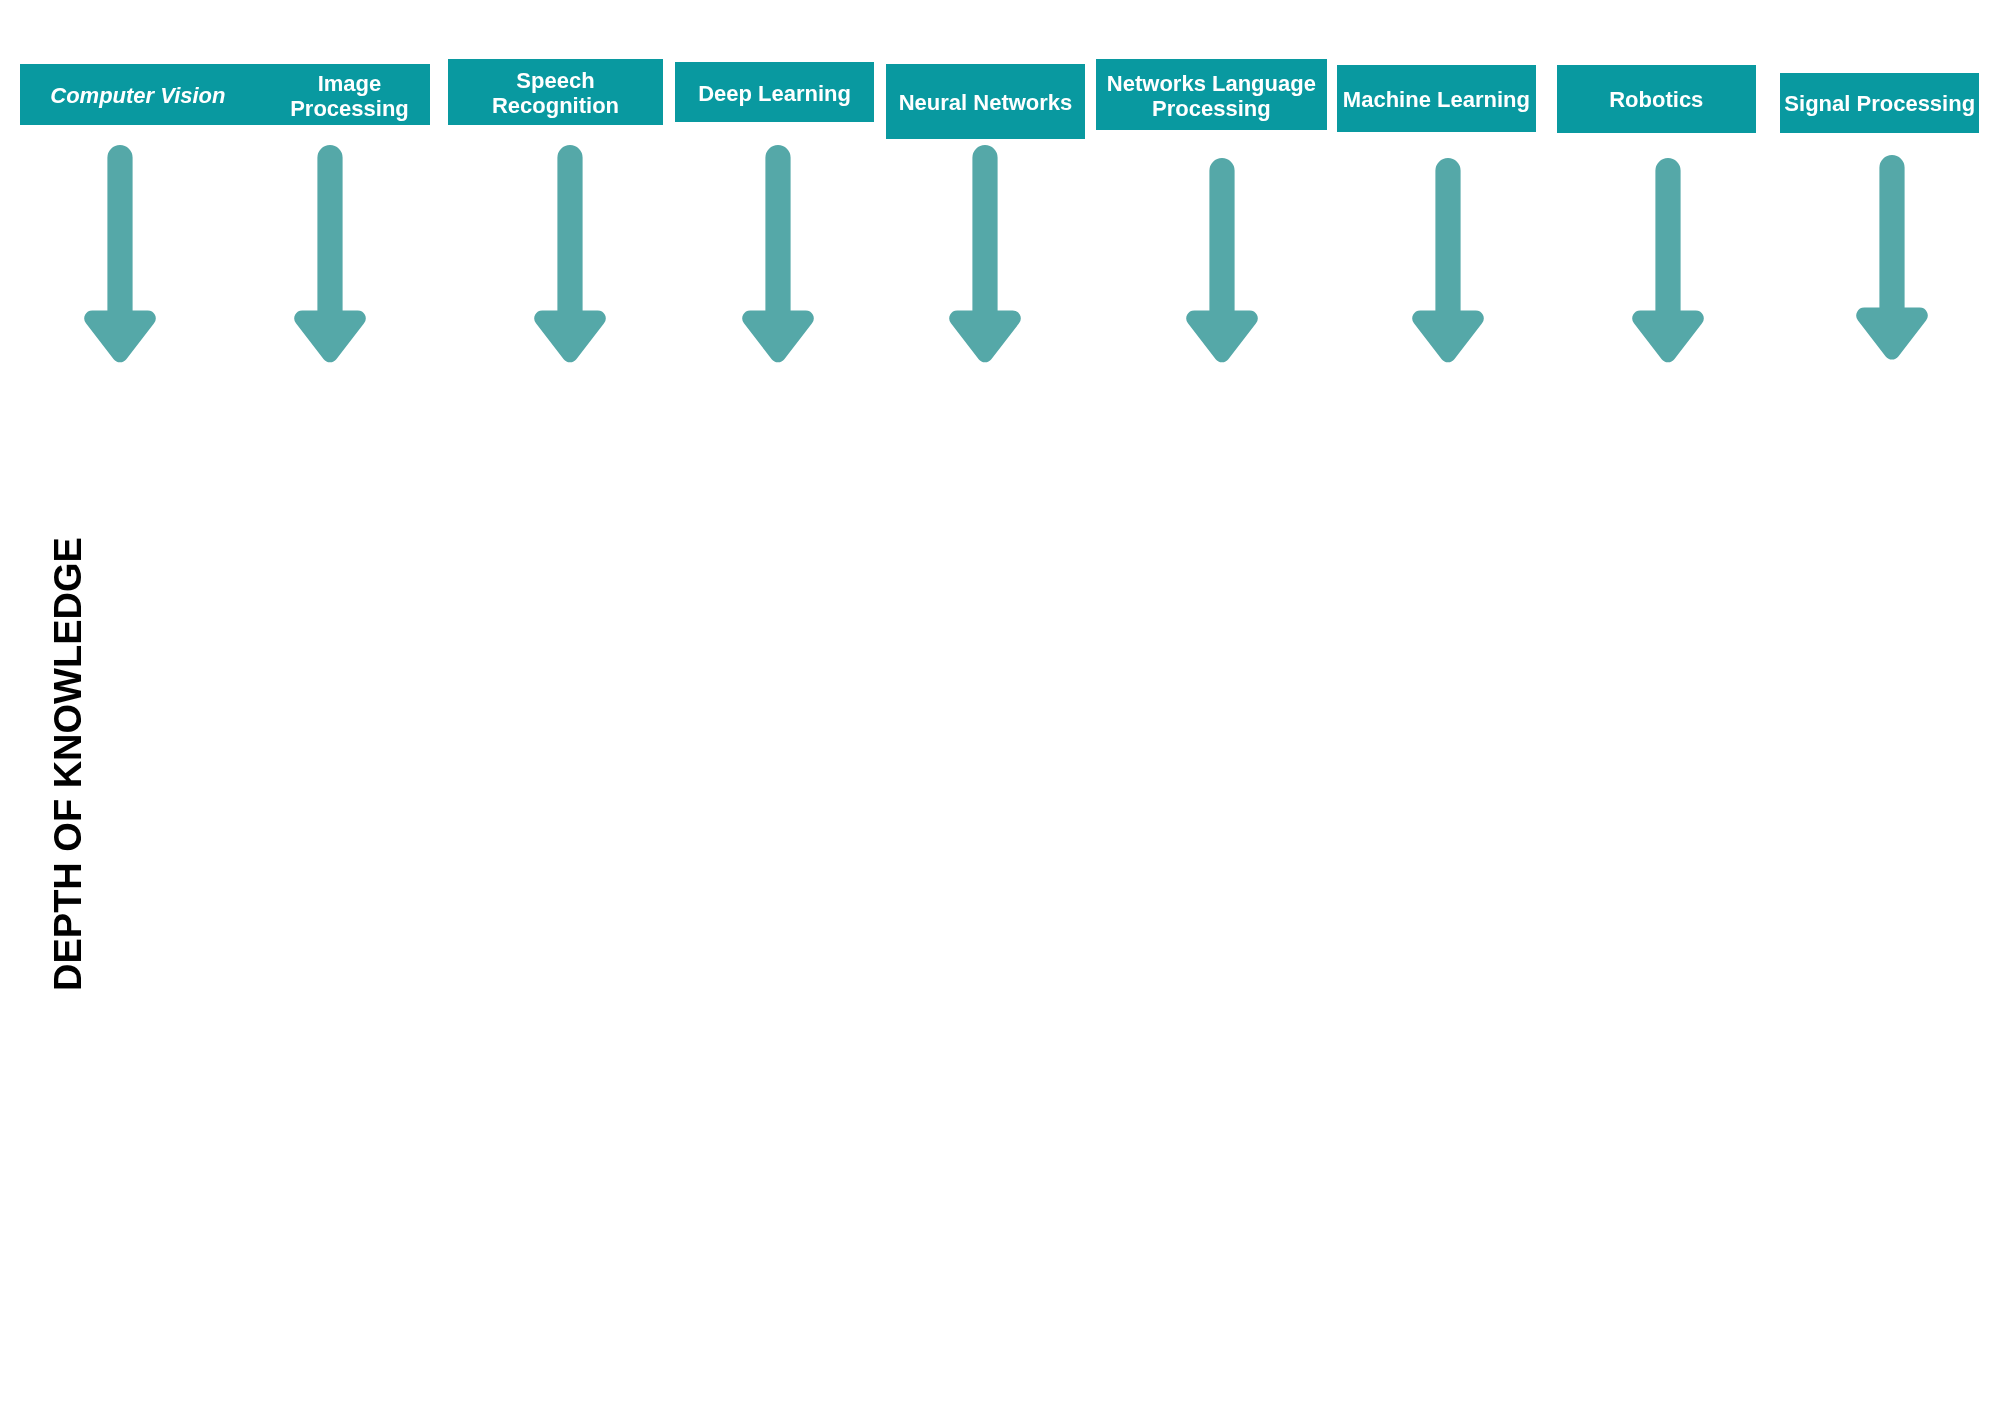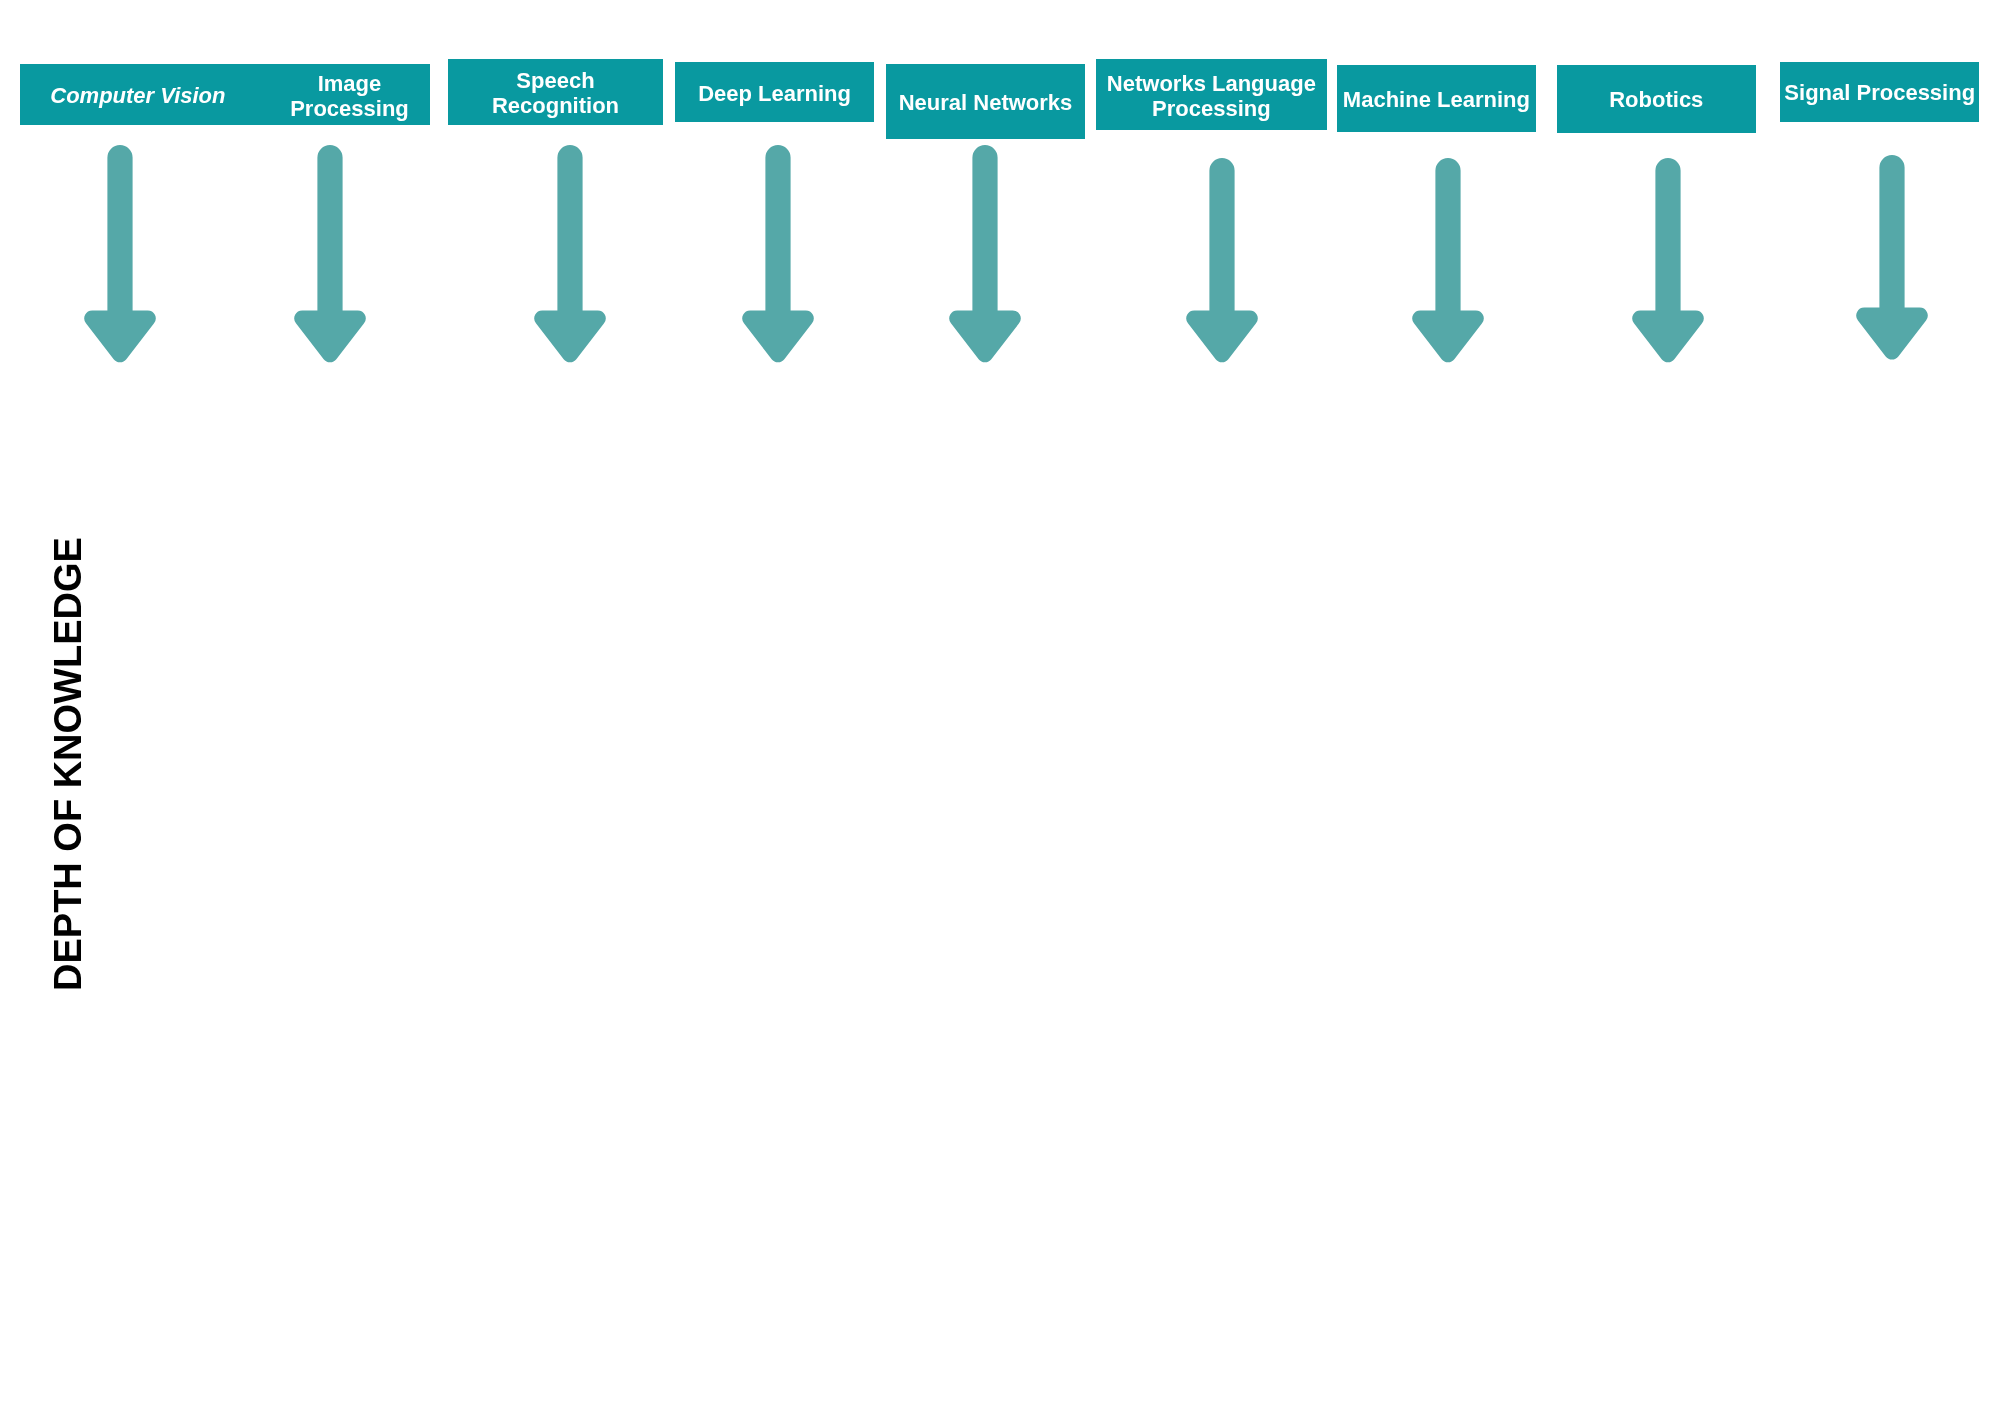--- a/index.html
+++ b/index.html
@@ -51,21 +51,21 @@
   <div id="node-box-6" class="node-box" style="background: rgb(9, 153, 160);">
     <span class="node-box-label" style="color: rgb(255, 255, 255);">Networks Language
 Processing</span>
   </div>
   <div id="node-box-7" class="node-box" style="background: rgb(9, 153, 160);">
     <span class="node-box-label" style="color: rgb(255, 255, 255);">Machine Learning</span>
   </div>
   <div id="node-box-8" class="node-box" style="background: rgb(9, 153, 160);">
     <span class="node-box-label" style="color: rgb(255, 255, 255);">Robotics</span>
   </div>
-  <div id="node-box-9" class="node-box" style="background: rgb(9, 153, 160);">
+  <div id="node-box-9" class="node-box" style="background: rgb(9, 153, 160); margin-top: 11px;">
     <span class="node-box-label" style="color: rgb(255, 255, 255);">Signal Processing</span>
   </div>
 
   <div id="arrows-layer">
       <svg class="arrow-svg" width="88" height="222.4" viewBox="0 0 88 222.4" style="left: 75.7px; top: 144.6px;">
         <path d="M 31.400 12.600 A 12.600 12.600 0 0 1 44.000 0.000 L 44.000 0.000 A 12.600 12.600 0 0 1 56.600 12.600 L 56.600 165.400 L 71.718 165.400 A 8.000 8.000 0 0 1 78.051 178.288 L 50.333 214.196 A 8.000 8.000 0 0 1 37.667 214.196 L 9.949 178.288 A 8.000 8.000 0 0 1 16.282 165.400 L 31.400 165.400 Z" fill="#55a8a8"></path>
       </svg>
       <svg class="arrow-svg" width="88" height="222.4" viewBox="0 0 88 222.4" style="left: 286.4px; top: 144.6px;">
         <path d="M 31.400 12.600 A 12.600 12.600 0 0 1 44.000 0.000 L 44.000 0.000 A 12.600 12.600 0 0 1 56.600 12.600 L 56.600 165.400 L 71.718 165.400 A 8.000 8.000 0 0 1 78.051 178.288 L 50.333 214.196 A 8.000 8.000 0 0 1 37.667 214.196 L 9.949 178.288 A 8.000 8.000 0 0 1 16.282 165.400 L 31.400 165.400 Z" fill="#55a8a8"></path>
       </svg>

